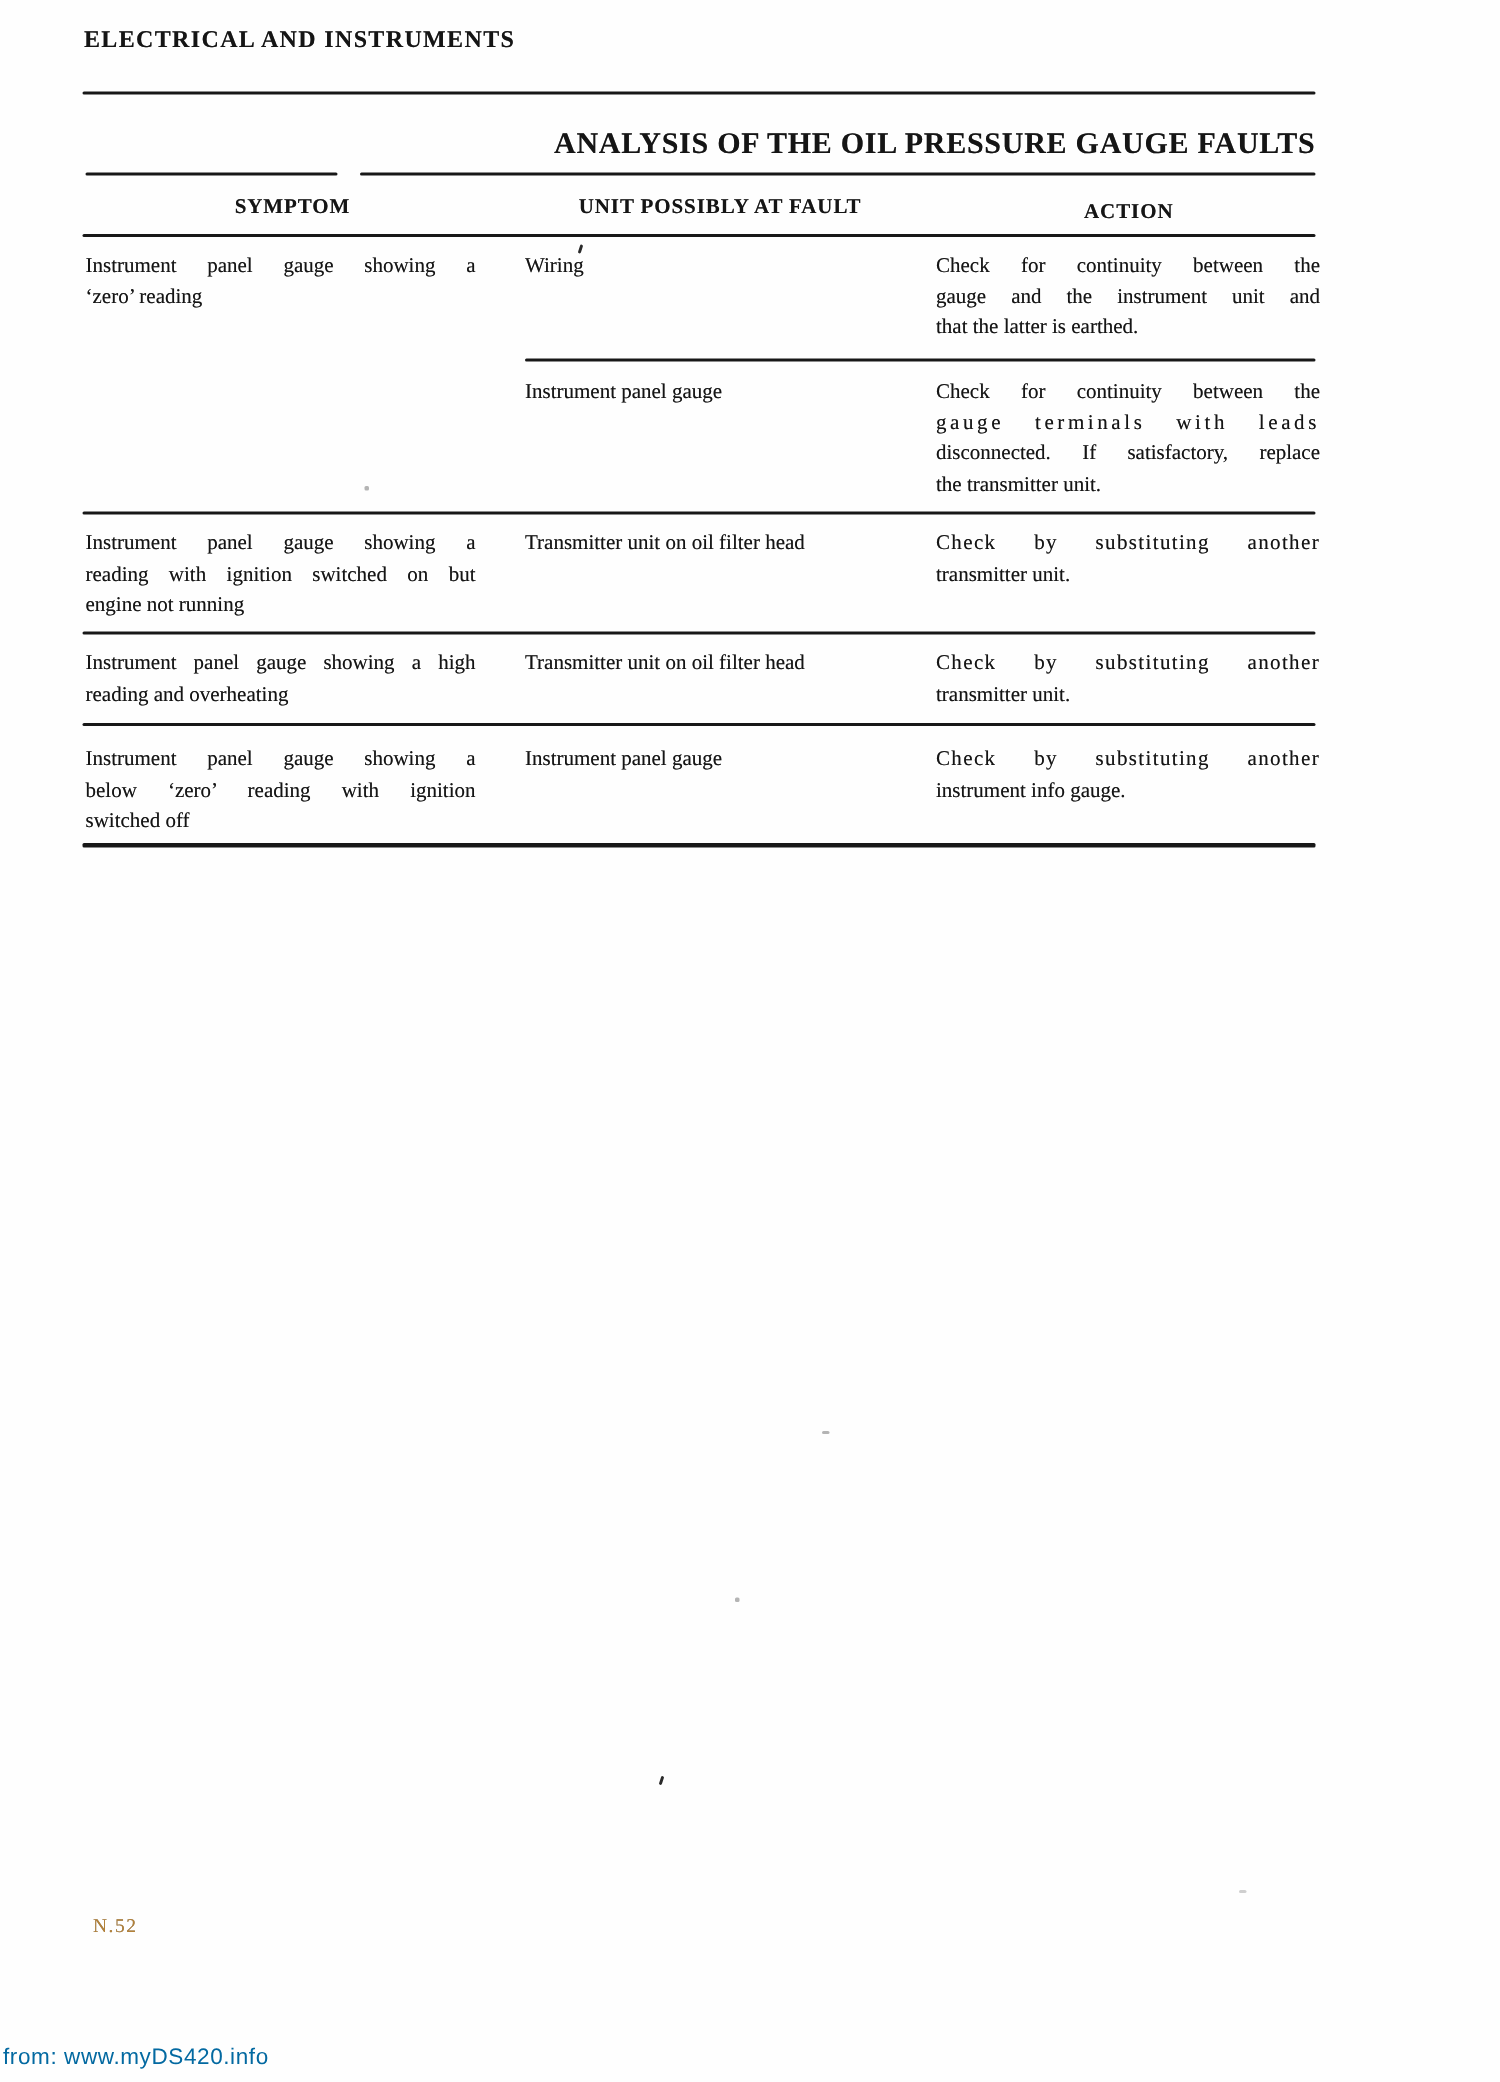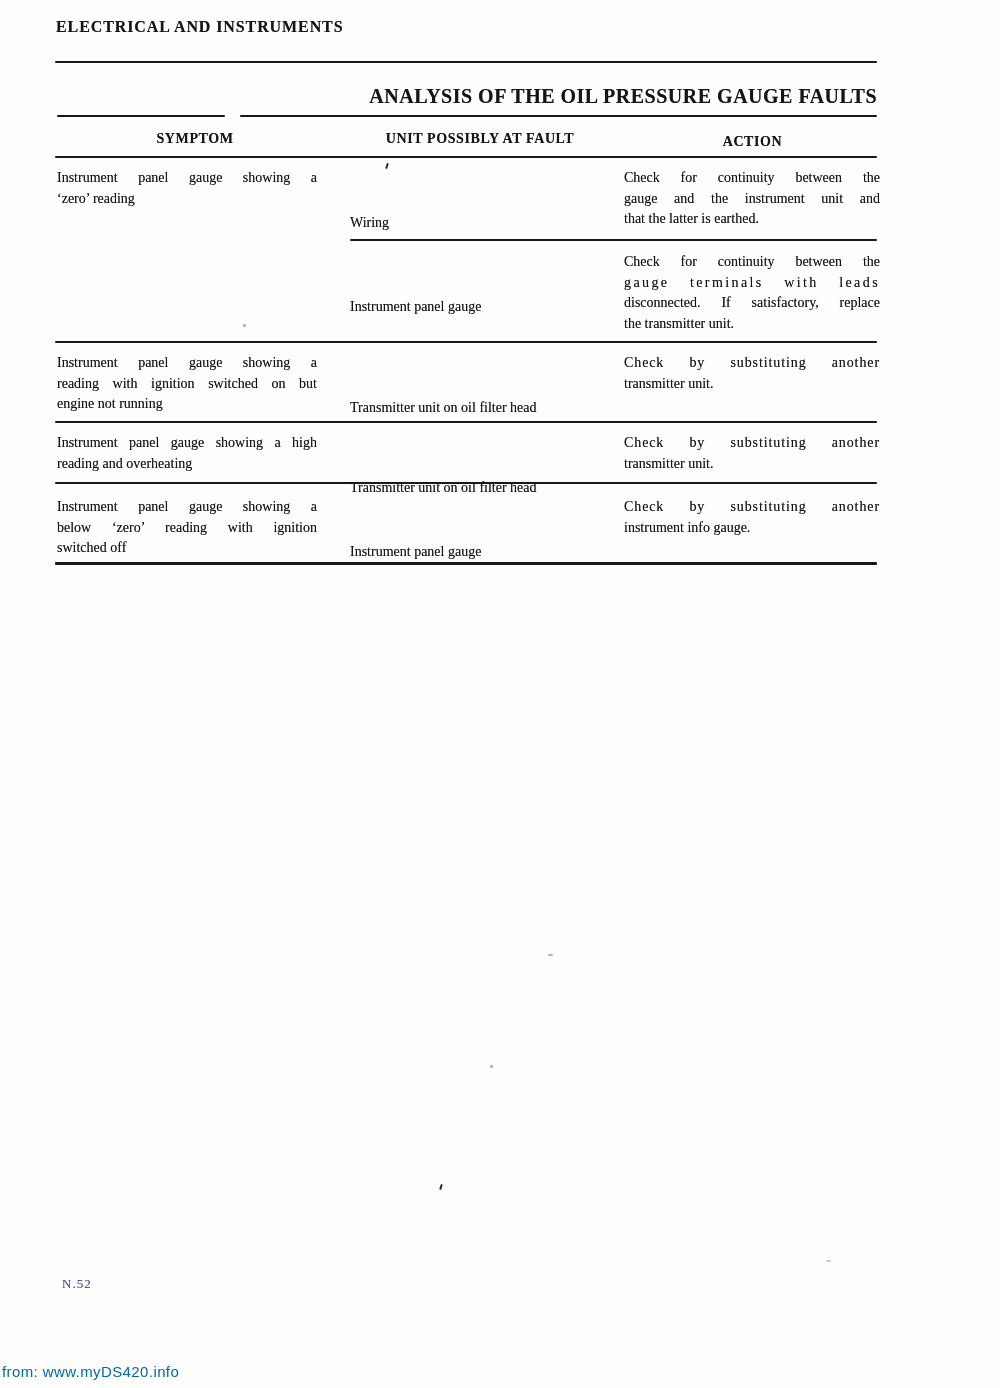--- a/index.html
+++ b/index.html
@@ -38,24 +38,24 @@
   }
   .cell {
     position: absolute;
     font-size: 14px;
     line-height: 20.5px;
   }
   .ln { text-align: left; }
   .ln.j { text-align: justify; text-align-last: justify; }
   .ln.tracked { letter-spacing: 2.4px; }
   .ln.tracked-light { letter-spacing: 0.9px; }
-  .unit-cell { white-space: nowrap; margin-top: 45px; }
+  .unit-cell { white-space: nowrap; }
   .page-number {
     font-size: 13px;
-    color: #4c1d95;
+    color: #a16207;
     opacity: 0.8;
     letter-spacing: 1px;
     filter: blur(0.3px);
   }
   .watermark {
     font-family: "Liberation Sans", sans-serif;
     font-size: 15px;
     color: #0369a1;
     text-shadow: none;
     letter-spacing: 0.4px;

